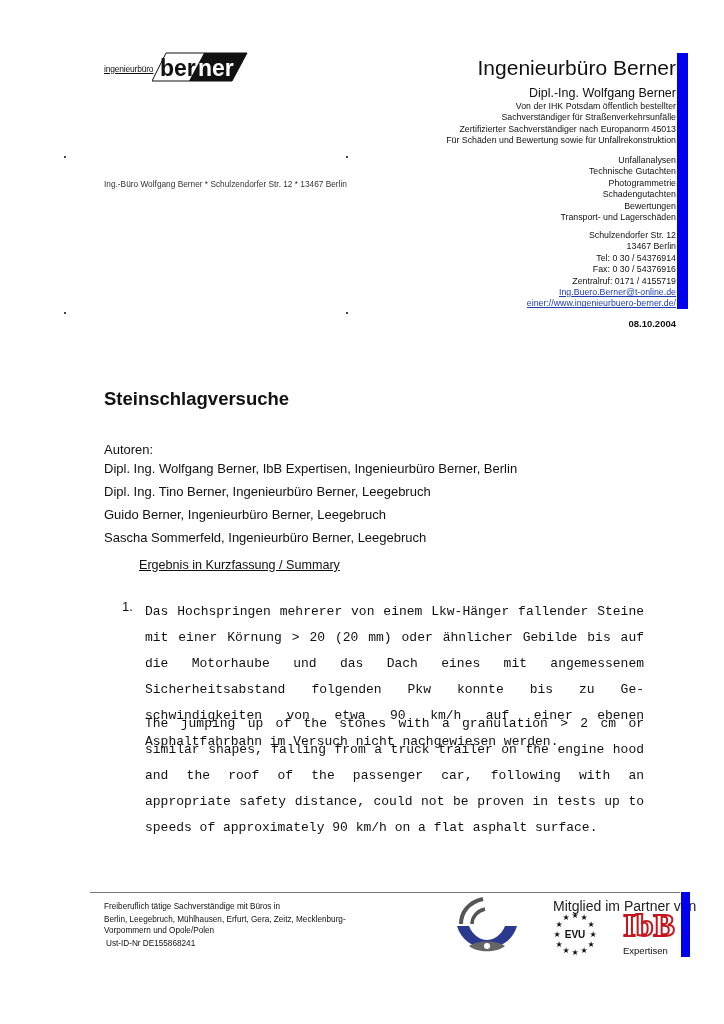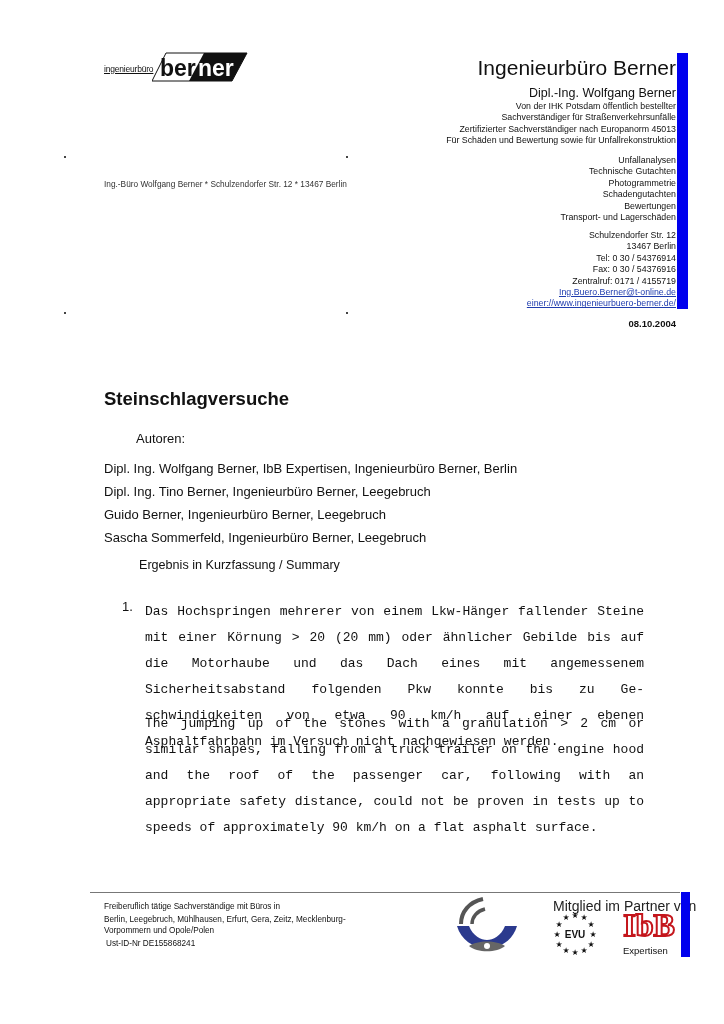--- a/index.html
+++ b/index.html
@@ -20,21 +20,21 @@
   .blue-bar { left:677px; top:53px; width:11px; height:256px; background:#0000ee; }
   .blue-bar-foot { left:681px; top:892px; width:9px; height:65px; background:#0000ee; }
 
   .sender { left:104px; top:179px; font-size:8.3px; color:#333; }
   .tick { width:2px; height:2px; background:#444; }
   .link { color:#1f3cae; text-decoration:underline; }
   .date { font-weight:bold; font-size:9.5px; }
 
   h1.title { margin:0; left:104px; top:388px; font-size:18.5px; font-weight:bold; }
   .body-line { left:104px; font-size:13px; }
-  .summary-head { left:139px; top:558px; font-size:12.6px; }
+  .summary-head { left:139px; top:558px; font-size:12.6px; text-decoration:underline; }
 
   .list { left:122px; top:599px; width:522px; }
   .list-num { position:absolute; left:0; top:0; font-size:13px; }
   .para { position:absolute; left:23px; width:499px; font-size:13px; line-height:26px;
           text-align:justify;font-family:Liberation Mono, monospace; }
   .para-de { top:0; }
   .para-en { top:112px; }
 
   .foot-line { left:90px; top:892px; width:590px; height:1px; background:#777; }
   .foot-text { left:104px; font-size:8.2px; color:#111; }
@@ -86,21 +86,21 @@
 <div class="abs blue-bar"></div>
 
 <div class="abs tick" style="left:64px; top:156px;"></div>
 <div class="abs tick" style="left:346px; top:156px;"></div>
 <div class="abs tick" style="left:64px; top:312px;"></div>
 <div class="abs tick" style="left:346px; top:312px;"></div>
 
 <div class="abs sender">Ing.-Büro Wolfgang Berner * Schulzendorfer Str. 12 * 13467 Berlin</div>
 
 <h1 class="abs title">Steinschlagversuche</h1>
-<div class="abs body-line" style="top:431px;margin-left:32px;">Autoren:</div>
+<div class="abs body-line" style="top:442px;">Autoren:</div>
 <div class="abs body-line" style="top:461px;">Dipl. Ing. Wolfgang Berner, IbB Expertisen, Ingenieurbüro Berner, Berlin</div>
 <div class="abs body-line" style="top:484px;text-align:right;">Dipl. Ing. Tino Berner, Ingenieurbüro Berner, Leegebruch</div>
 <div class="abs body-line" style="top:507px;">Guido Berner, Ingenieurbüro Berner, Leegebruch</div>
 <div class="abs body-line" style="top:530px;">Sascha Sommerfeld, Ingenieurbüro Berner, Leegebruch</div>
 
 <div class="abs summary-head">Ergebnis in Kurzfassung / Summary</div>
 
 <div class="abs list">
   <span class="list-num">1.</span>
   <div class="para para-de">Das Hochspringen mehrerer von einem Lkw-Hänger fallender Steine mit einer Kör­nung &gt; 20 (20 mm) oder ähnlicher Gebilde bis auf die Motorhaube und das Dach eines mit angemessenem Sicherheitsabstand folgenden Pkw konnte bis zu Ge­schwindigkeiten von etwa 90 km/h auf einer ebenen Asphaltfahrbahn im Versuch nicht nachgewiesen werden.</div>

